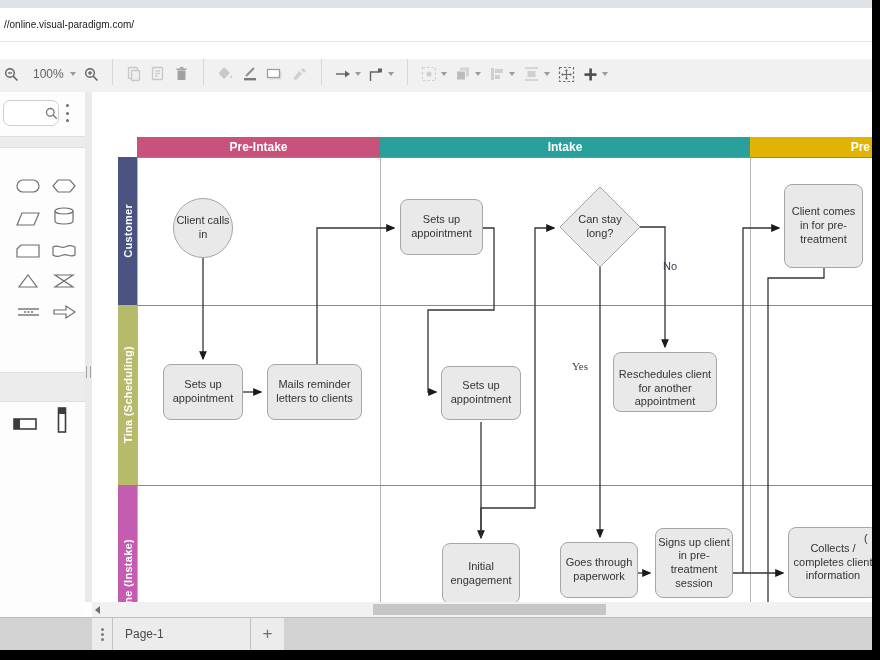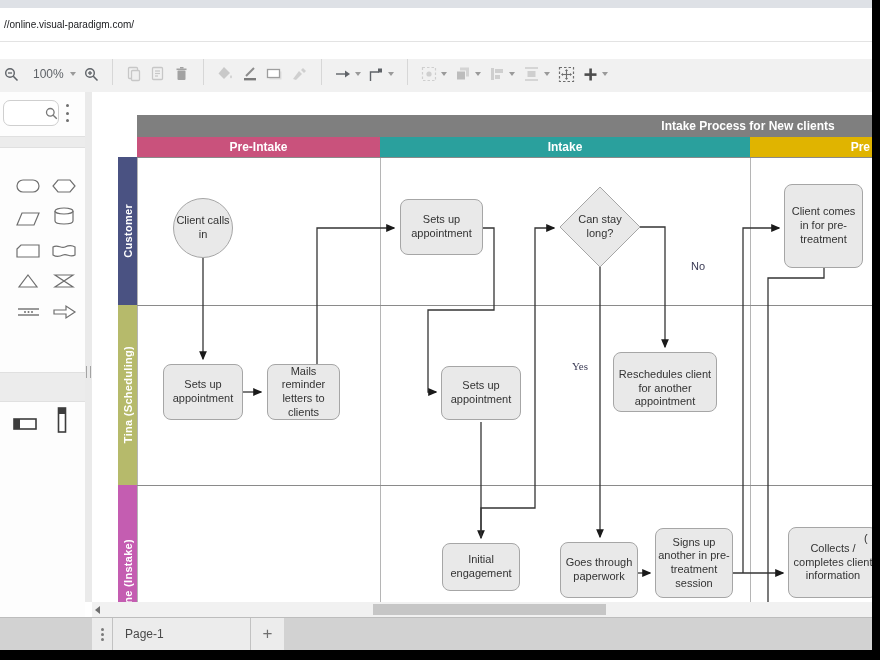--- a/index.html
+++ b/index.html
@@ -346,23 +346,20 @@
 
   <div class="abs gutter">
     <div class="grip">
         <i></i>
         <i></i>
       </div>
   </div>
 
   <div class="abs canvas">
 
-    <div class="pool-title">
-      <span>Intake Process for New clients</span>
-    </div>
     <div class="phase p0">
       <span>Pre-Intake</span>
     </div>
     <div class="phase p1">
       <span>Intake</span>
     </div>
     <div class="phase p2">
       <span>Pre</span>
     </div>
 
@@ -421,43 +418,43 @@
       </div>
     <div class="node ghost" style="left:473px;top:115px;width:70px;height:40px;">
         <span>Can stay long?</span>
       </div>
     <div class="node" style="left:692px;top:92px;width:79px;height:84px;justify-content:flex-end;">
         <span>Client comes in for pre-treatment</span>
       </div>
     <div class="node" style="left:71px;top:272px;width:80px;height:56px;">
         <span>Sets up appointment</span>
       </div>
-    <div class="node" style="left:175px;top:272px;width:73px;height:56px;">
+    <div class="node" style="left:175px;top:272px;width:95px;height:56px;">
         <span>Mails reminder letters to clients</span>
       </div>
     <div class="node" style="left:349px;top:274px;width:80px;height:54px;">
         <span>Sets up appointment</span>
       </div>
     <div class="node" style="left:521px;top:260px;width:104px;height:60px;align-items:flex-end;">
         <span>Reschedules client for another appointment</span>
       </div>
-    <div class="node" style="left:350px;top:451px;width:78px;height:48px;">
+    <div class="node" style="left:350px;top:451px;width:78px;height:61px;">
         <span>Initial engagement</span>
       </div>
     <div class="node" style="left:468px;top:450px;width:78px;height:56px;">
         <span>Goes through paperwork</span>
       </div>
     <div class="node" style="left:563px;top:436px;width:78px;height:70px;">
-        <span>Signs up another in pre-treatment session</span>
+        <span>Signs up client in pre-treatment session</span>
       </div>
     <div class="node" style="left:696px;top:435px;width:90px;height:71px;">
         <span>Collects / completes client information</span>
       </div>
 
-    <div class="edge-label" style="left:594px;top:168px;width:24px;">No</div>
+    <div class="edge-label" style="left:566px;top:168px;width:24px;">No</div>
     <div class="edge-label" style="left:474px;top:268px;width:28px;font-family:Liberation Serif, serif;">Yes</div>
     <div class="fragment" style="left:772px;top:440px;">(</div>
   </div>
 
   <div class="abs hscroll">
     <div class="hs-arrow"></div>
     <div class="hs-thumb"></div>
   </div>
 
   <div class="abs pagebar">

